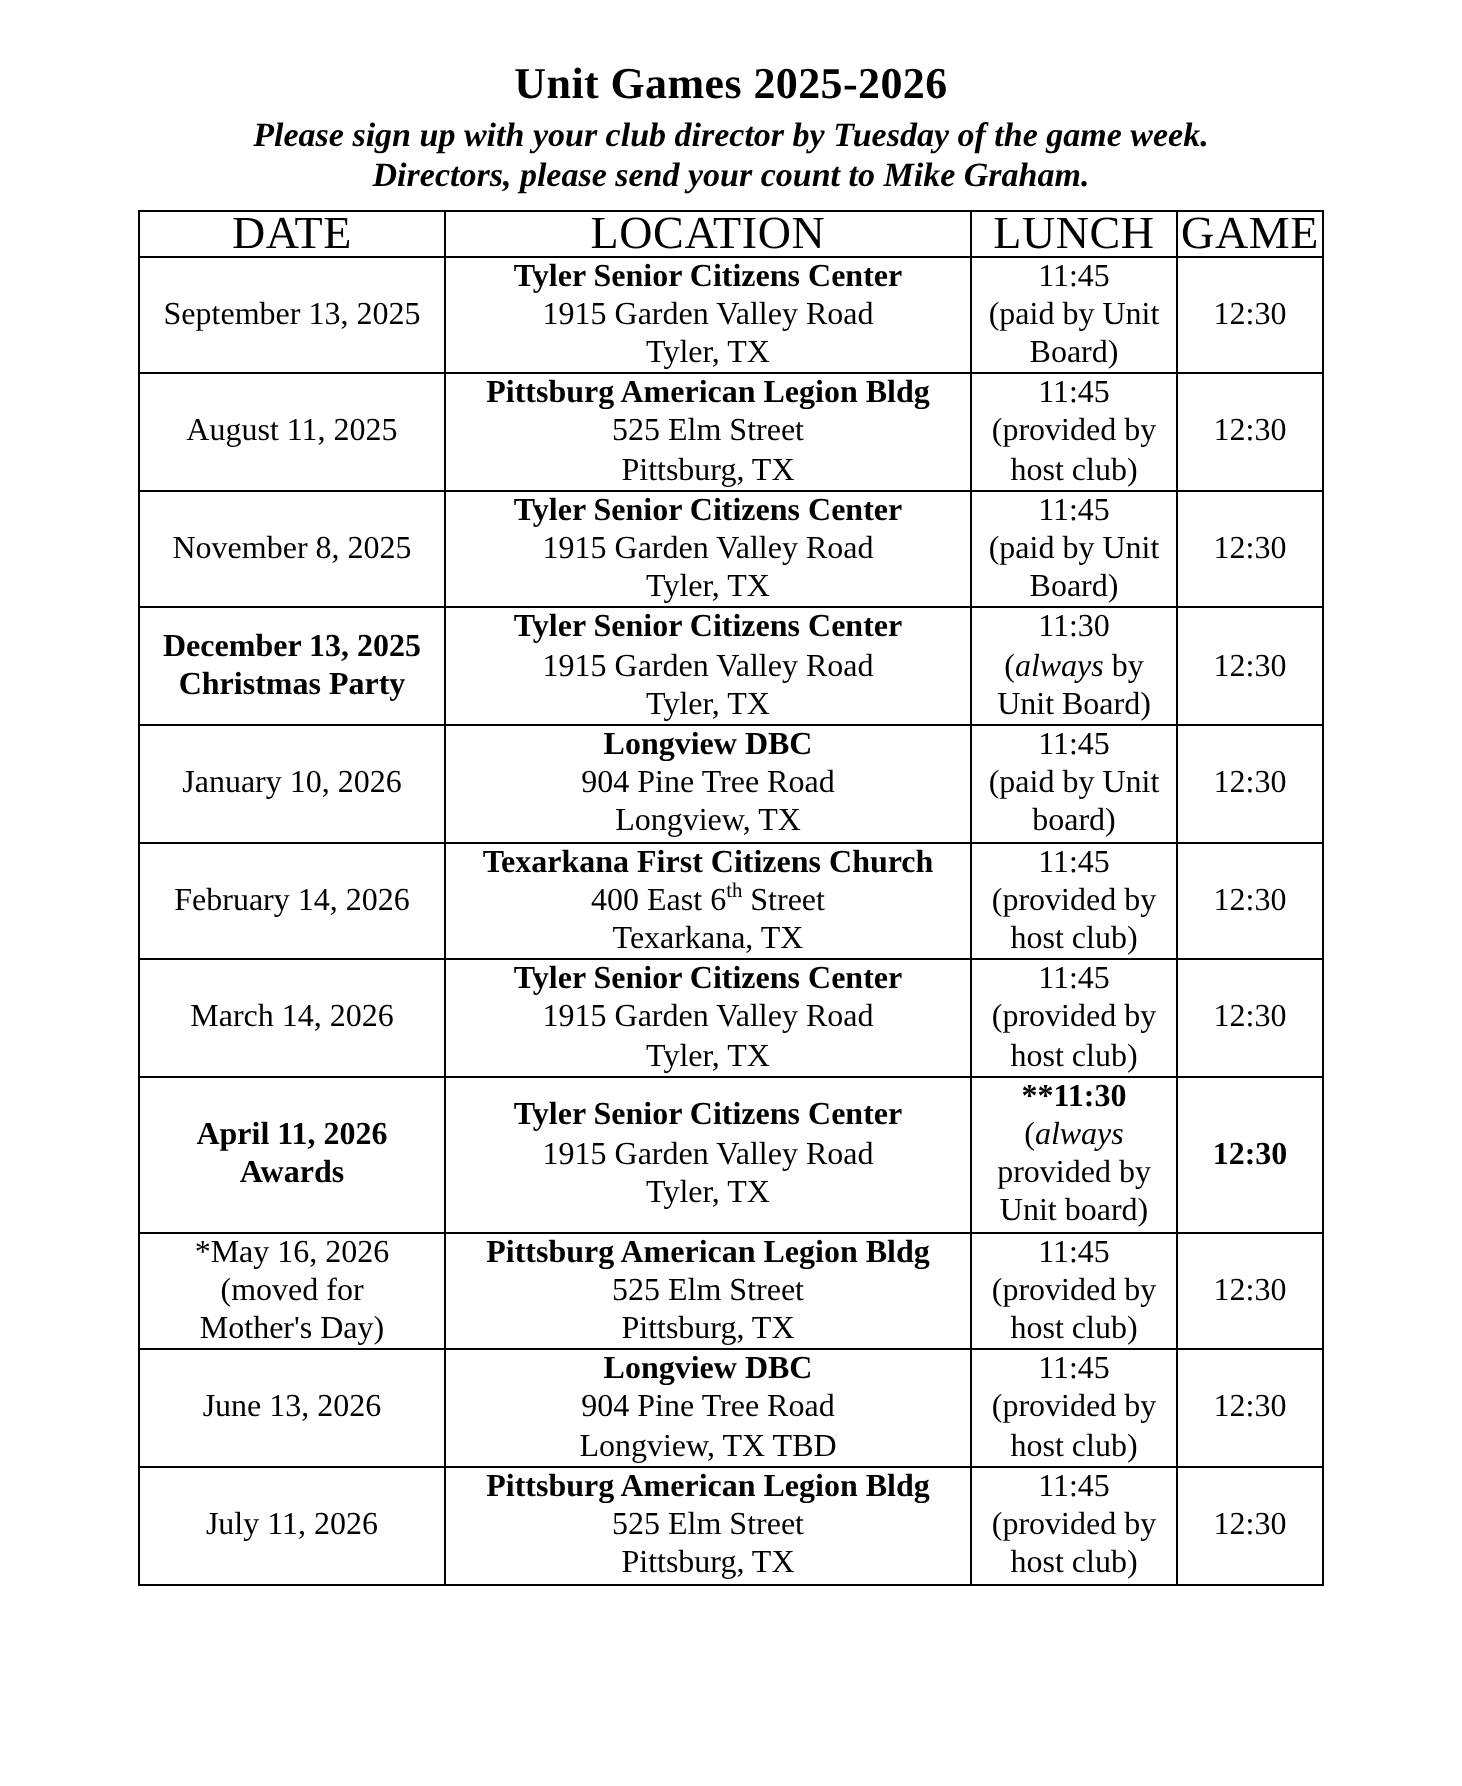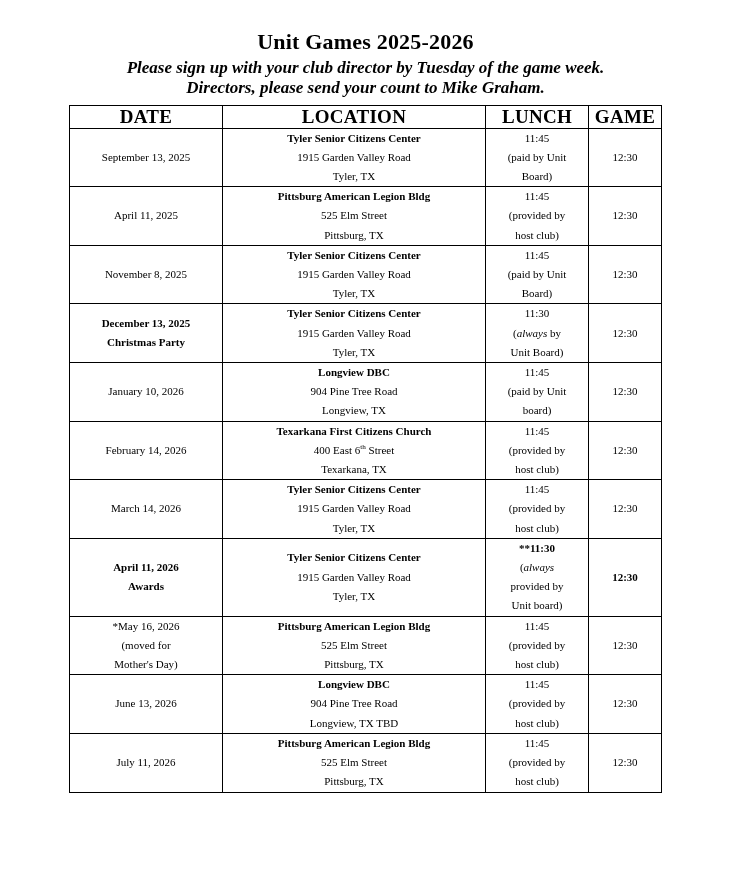--- a/index.html
+++ b/index.html
@@ -47,32 +47,32 @@
     table-layout: fixed;
     margin: 7px auto 0 auto;
     width: 592px;
     border: 1.6px solid #000;
   }
   table.schedule td, table.schedule th {
     border: 1.1px solid #000;
     padding: 0;
     vertical-align: middle;
     text-align: center;
-    font-size: 11px;
+    font-size: 16px;
     line-height: 19.2px;
     font-weight: normal;
   }
   col.c-date   { width: 153px; }
   col.c-loc    { width: 263px; }
   col.c-lunch  { width: 103px; }
   col.c-game   { width: 73px; }
 
   table.schedule thead th {
-    font-size: 19px;
-    font-weight: bold;
+    font-size: 23px;
+    font-weight: normal;
     height: 21px;
     line-height: 21px;
     letter-spacing: 0.3px;
     padding: 0 0 1px 0;
   }
   td.date, td.loc, td.lunch, td.game {
     padding: 3px 2px 4px 2px;
   }
   td.date { font-size: 15.2px; }
   td.loc  { font-size: 15.4px; }
@@ -125,21 +125,21 @@
             <span class="ln">11:45</span>
             <span class="ln">(paid by Unit</span>
             <span class="ln">Board)</span>
           </td>
           <td class="game">
             <span class="ln">12:30</span>
           </td>
         </tr>
         <tr>
           <td class="date">
-            <span class="ln">April 11, 2025</span>
+            <span class="ln">August 11, 2025</span>
           </td>
           <td class="loc">
             <span class="ln b">Pittsburg American Legion Bldg</span>
             <span class="ln">525 Elm Street</span>
             <span class="ln">Pittsburg, TX</span>
           </td>
           <td class="lunch">
             <span class="ln">11:45</span>
             <span class="ln">(provided by</span>
             <span class="ln">host club)</span>

